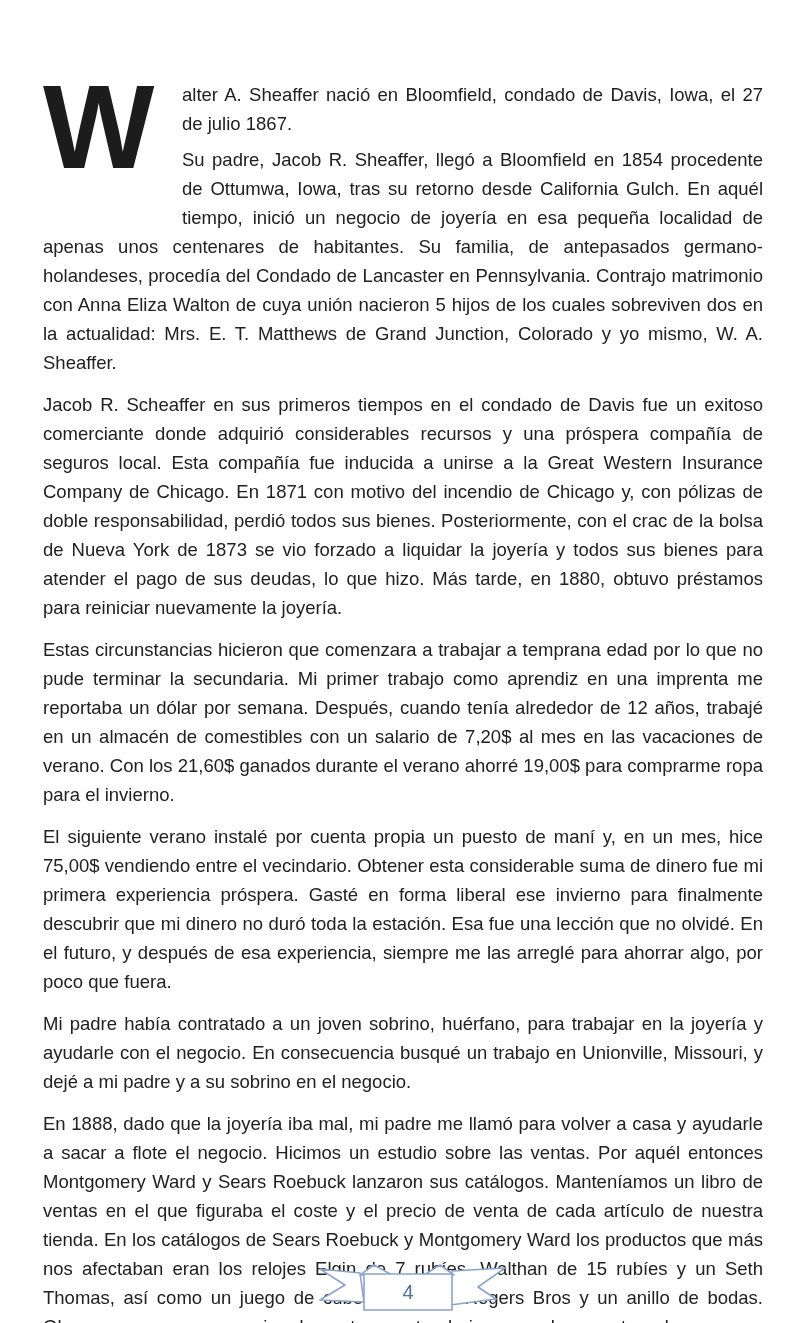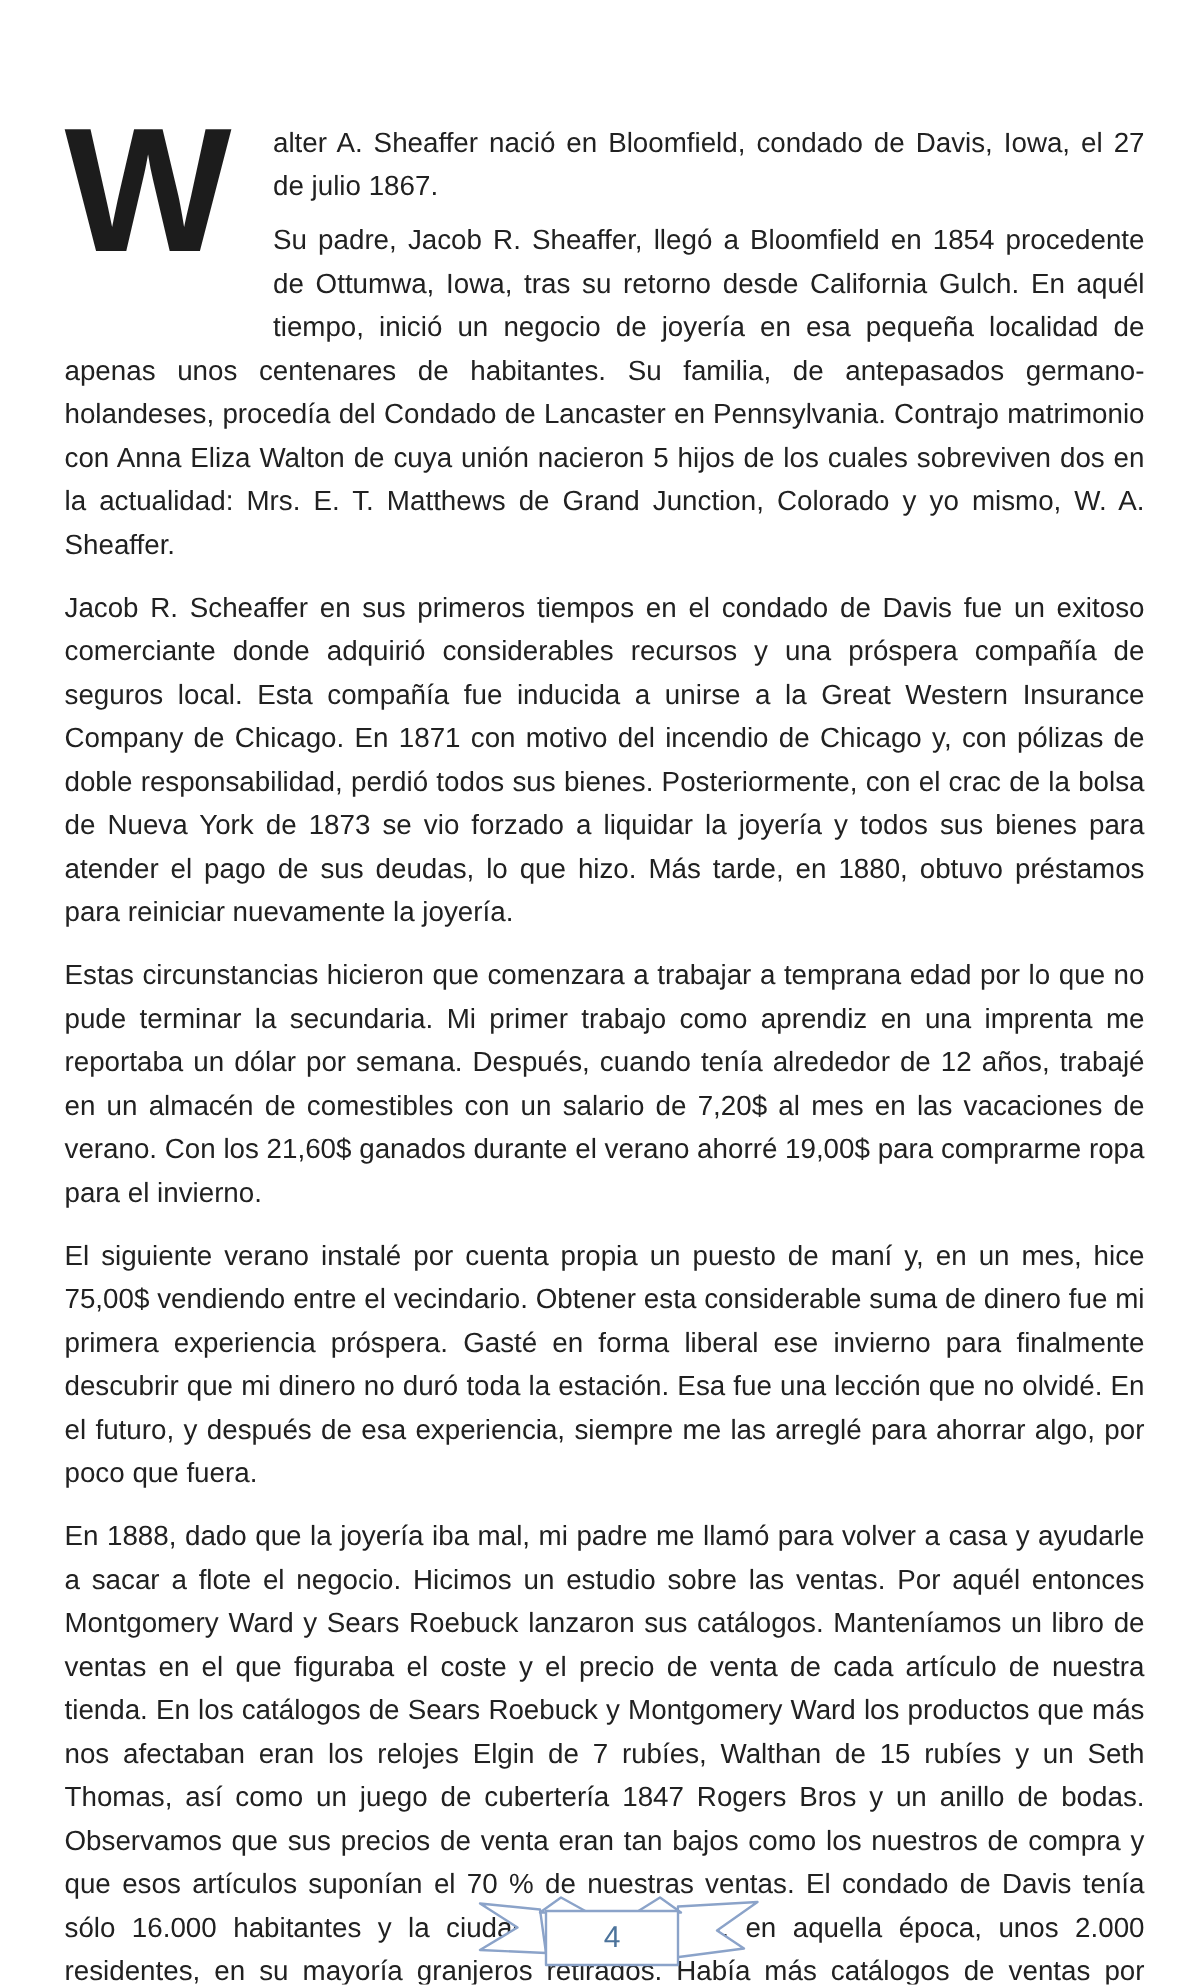--- a/index.html
+++ b/index.html
@@ -73,20 +73,21 @@
 <body>
 
 <div class="page">
 
   <div class="content">
     <p class="para p-first"><span class="dropcap">W</span><span>alter A. Sheaffer nació en Bloomfield, condado de Davis, Iowa, el 27 de julio 1867.</span></p>
     <p class="para">Su padre, Jacob R. Sheaffer, llegó a Bloomfield en 1854 procedente de Ottumwa, Iowa, tras su retorno desde California Gulch. En aquél tiempo, inició un negocio de joyería en esa pequeña localidad de apenas unos centenares de habitantes. Su familia, de antepasados germano-holandeses, procedía del Condado de Lancaster en Pennsylvania. Contrajo matrimonio con Anna Eliza Walton de cuya unión nacieron 5 hijos de los cuales sobreviven dos en la actualidad: Mrs. E. T. Matthews de Grand Junction, Colorado y yo mismo, W. A. Sheaffer.</p>
     <p class="para">Jacob R. Scheaffer en sus primeros tiempos en el condado de Davis fue un exitoso comerciante donde adquirió considerables recursos y una próspera compañía de seguros local. Esta compañía fue inducida a unirse a la Great Western Insurance Company de Chicago. En 1871 con motivo del incendio de Chicago y, con pólizas de doble responsabilidad, perdió todos sus bienes. Posteriormente, con el crac de la bolsa de Nueva York de 1873 se vio forzado a liquidar la joyería y todos sus bienes para atender el pago de sus deudas, lo que hizo. Más tarde, en 1880, obtuvo préstamos para reiniciar nuevamente la joyería.</p>
     <p class="para">Estas circunstancias hicieron que comenzara a trabajar a temprana edad por lo que no pude terminar la secundaria. Mi primer trabajo como aprendiz en una imprenta me reportaba un dólar por semana. Después, cuando tenía alrededor de 12 años, trabajé en un almacén de comestibles con un salario de 7,20$ al mes en las vacaciones de verano. Con los 21,60$ ganados durante el verano ahorré 19,00$ para comprarme ropa para el invierno.</p>
     <p class="para">El siguiente verano instalé por cuenta propia un puesto de maní y, en un mes, hice 75,00$ vendiendo entre el vecindario. Obtener esta considerable suma de dinero fue mi primera experiencia próspera. Gasté en forma liberal ese invierno para finalmente descubrir que mi dinero no duró toda la estación. Esa fue una lección que no olvidé. En el futuro, y después de esa experiencia, siempre me las arreglé para ahorrar algo, por poco que fuera.</p>
+    <p class="para">Mi padre había contratado a un joven sobrino, huérfano, para trabajar en la joyería y ayudarle con el negocio. En consecuencia busqué un trabajo en Unionville, Missouri, y dejé a mi padre y a su sobrino en el negocio.</p>
     <p class="para">En 1888, dado que la joyería iba mal, mi padre me llamó para volver a casa y ayudarle a sacar a flote el negocio. Hicimos un estudio sobre las ventas. Por aquél entonces Montgomery Ward y Sears Roebuck lanzaron sus catálogos. Manteníamos un libro de ventas en el que figuraba el coste y el precio de venta de cada artículo de nuestra tienda. En los catálogos de Sears Roebuck y Montgomery Ward los productos que más nos afectaban eran los relojes Elgin de 7 rubíes, Walthan de 15 rubíes y un Seth Thomas, así como un juego de cubertería 1847 Rogers Bros y un anillo de bodas. Observamos que sus precios de venta eran tan bajos como los nuestros de compra y que esos artículos suponían el 70 % de nuestras ventas. El condado de Davis tenía sólo 16.000 habitantes y la ciudad de Bloomfield, en aquella época, unos 2.000 residentes, en su mayoría granjeros retirados. Había más catálogos de ventas por correo que</p>
   </div>
 
   <div class="footer">
     <svg class="ribbon" width="190" height="54" viewBox="0 0 190 54" xmlns="http://www.w3.org/2000/svg">
       <g fill="#ffffff" stroke-width="1.6" stroke-linejoin="round" stroke="#8ba3c9">
         <polygon points="42,14 2,10 27,26 2,41 46,43"></polygon>
         <polygon points="134,12 187,9 160,28 178,40 132,46"></polygon>
         <polygon points="42,16 56,6 74,16"></polygon>
         <polygon points="136,16 122,6 106,16"></polygon>

